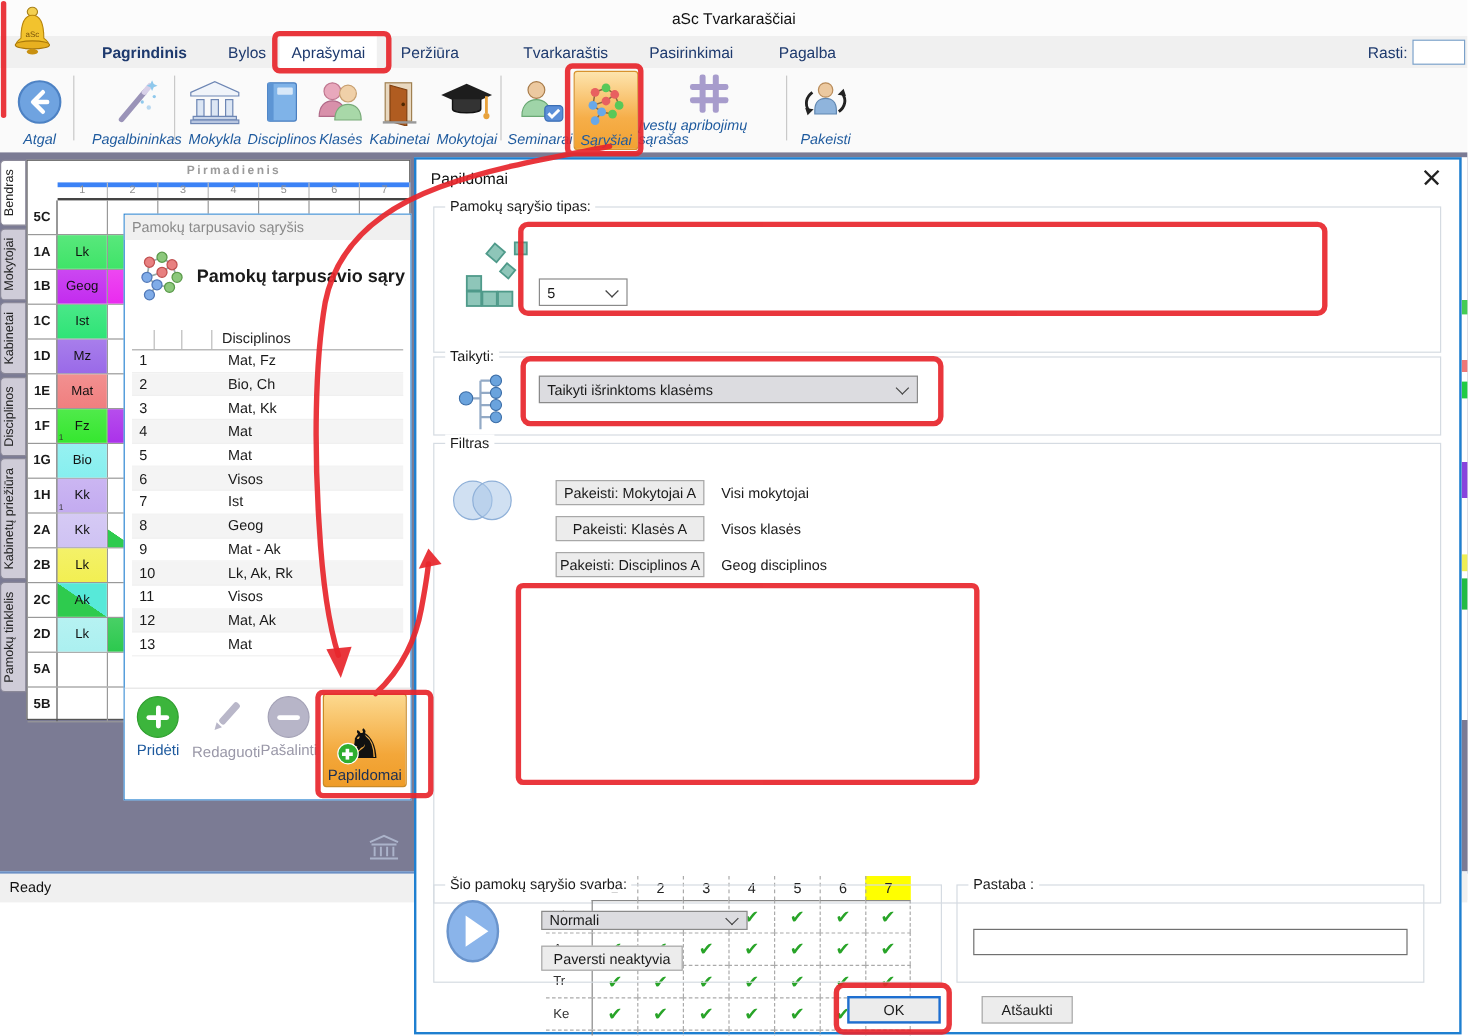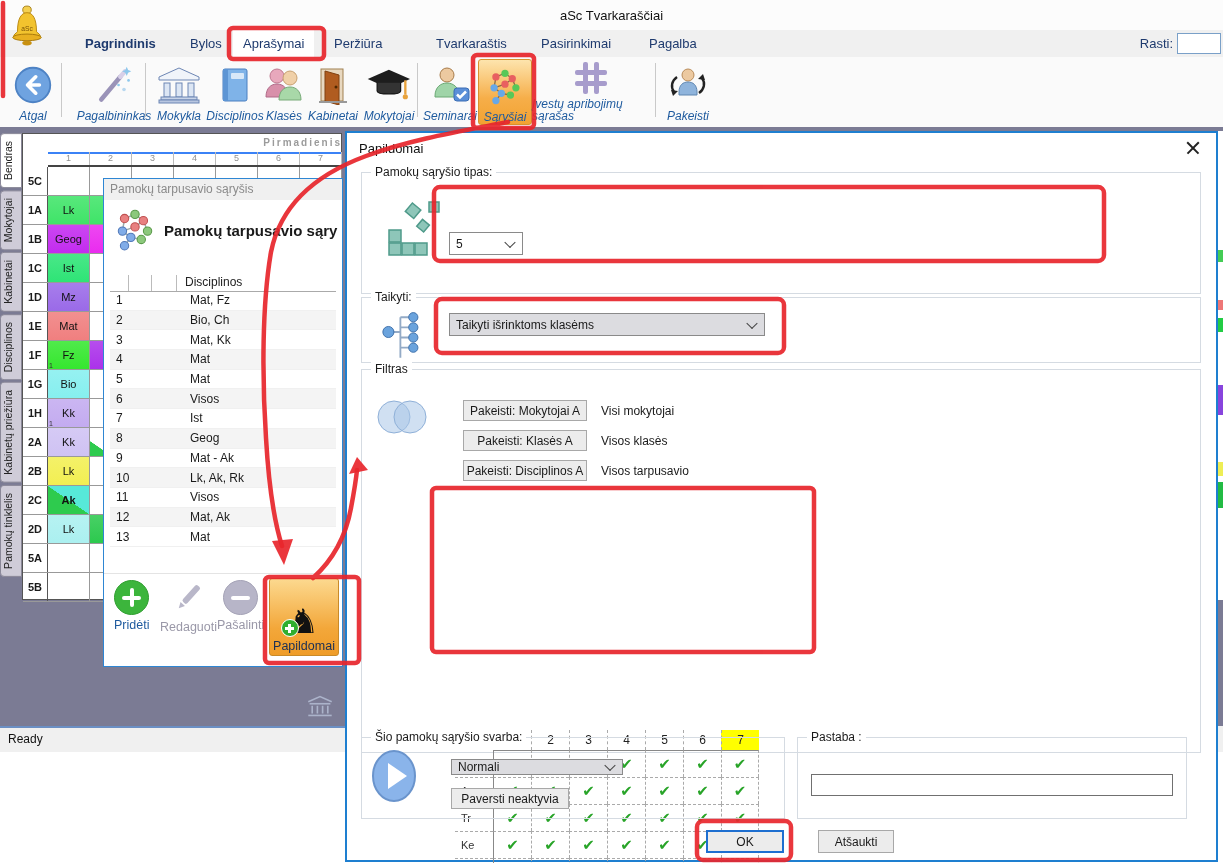--- a/index.html
+++ b/index.html
@@ -28,22 +28,22 @@
   .statusbar{position:absolute;left:0;top:726px;width:1223px;height:24px;background:#f0f0f0;border-top:2px solid #6b8fc4;}
   .status-text{position:absolute;left:8px;top:4px;font-size:12px;color:#111;}
   .corner-building{position:absolute;left:304px;top:694px;opacity:.85;}
   
   .side-tabs{position:absolute;left:0;top:133px;width:22px;display:flex;flex-direction:column;gap:2px;z-index:2;}
   .side-tab{writing-mode:vertical-rl;transform:rotate(180deg);background:#cfccd8;border:1px solid #8a8898;
             font-size:10.5px;color:#222;padding:7px 1px;border-radius:0 4px 4px 0;text-align:center;}
   .side-tab.active{background:#fff;}
   
   .tt{position:absolute;left:22px;top:133px;width:320px;height:467px;background:#fff;border:1px solid #555;box-sizing:border-box;z-index:1;}
-  .tt-h1{position:absolute;left:25px;top:0;width:294px;height:18px;border-bottom:2px solid #3b82f6;
-         color:#9b9b9b;font-weight:bold;font-size:10px;letter-spacing:2px;text-align:right;line-height:18px;overflow:hidden;}
+  .tt-h1{position:absolute;left:25px;top:0;width:294px;height:18px;border-bottom:4px solid #3b82f6;
+         color:#9b9b9b;font-weight:bold;font-size:10px;letter-spacing:2px;text-align:center;line-height:18px;overflow:hidden;}
   .tt-h2{position:absolute;left:25px;top:18px;height:13px;border-bottom:2px solid #444;}
   .tt-h2 span{position:absolute;top:0;width:42px;text-align:center;font-size:9px;color:#909090;line-height:13px;border-right:1px solid #bbb;box-sizing:border-box;}
   .tt-rows{position:absolute;left:0;top:33px;width:318px;}
   .tt-row{position:relative;height:29px;border-bottom:1px solid #999;box-sizing:border-box;}
   .tt-class{position:absolute;left:0;top:0;width:25px;height:28px;border-right:1px solid #555;box-sizing:border-box;
             font-weight:bold;font-size:11px;text-align:center;line-height:28px;}
   .tt-cell{position:absolute;top:0;height:28px;width:42px;border-right:1px solid #999;box-sizing:border-box;}
   .lesson{position:absolute;inset:0;display:flex;align-items:center;justify-content:center;font-size:11px;color:#111;}
   .tt-mark{position:absolute;left:1px;bottom:0px;font-size:7px;color:#333;}
   
@@ -453,21 +453,21 @@
         <div class="tt-cell" style="left: 67px;"></div>
         <div class="tt-cell" style="left: 109px;"></div>
         <div class="tt-cell" style="left: 151px;"></div>
         <div class="tt-cell" style="left: 193px;"></div>
         <div class="tt-cell" style="left: 235px;"></div>
         <div class="tt-cell" style="left: 277px;"></div>
       </div>
       <div class="tt-row">
         <div class="tt-class">2C</div>
         <div class="tt-cell" style="left: 25px;">
-          <div class="lesson" style="background: linear-gradient(to right top, rgb(46, 203, 78) 49.5%, rgb(87, 233, 217) 50%); font-weight: bold;">Ak</div>
+          <div class="lesson" style="background: linear-gradient(to right top, rgb(46, 203, 78) 49.5%, rgb(87, 233, 217) 50%);">Ak</div>
         </div>
         <div class="tt-cell" style="left: 67px;"></div>
         <div class="tt-cell" style="left: 109px;"></div>
         <div class="tt-cell" style="left: 151px;"></div>
         <div class="tt-cell" style="left: 193px;"></div>
         <div class="tt-cell" style="left: 235px;"></div>
         <div class="tt-cell" style="left: 277px;"></div>
       </div>
       <div class="tt-row">
         <div class="tt-class">2D</div>
@@ -678,21 +678,21 @@
     <span style="position:absolute;left:11px;top:27px"><svg viewBox="0 0 58 40" width="58" height="40">
       <circle cx="21" cy="20" r="16" fill="#a9c6e8" fill-opacity="0.55" stroke="#8fb0d8"></circle>
       <circle cx="37" cy="20" r="16" fill="#a9c6e8" fill-opacity="0.55" stroke="#8fb0d8"></circle>
         </svg></span>
     <div id="filterrows">
         <div class="btn filter-btn" style="top: 30px;">Pakeisti: Mokytojai A</div>
         <span class="filter-lbl" style="top: 34px;">Visi mokytojai</span>
         <div class="btn filter-btn" style="top: 60px;">Pakeisti: Klasės A</div>
         <span class="filter-lbl" style="top: 64px;">Visos klasės</span>
         <div class="btn filter-btn" style="top: 90px;">Pakeisti: Disciplinos A</div>
-        <span class="filter-lbl" style="top: 94px;">Visos tarpusavio</span>
+        <span class="filter-lbl" style="top: 94px;">Geog disciplinos</span>
       </div>
     <div class="pgrid" id="pgrid">
         <div class="pg-row pg-head">
           <div class="pg-cell pg-label"></div>
           <div class="pg-cell">1</div>
           <div class="pg-cell" style="border-left: 1px dashed rgb(170, 170, 170);">2</div>
           <div class="pg-cell" style="border-left: 1px dashed rgb(170, 170, 170);">3</div>
           <div class="pg-cell" style="border-left: 1px dashed rgb(170, 170, 170);">4</div>
           <div class="pg-cell" style="border-left: 1px dashed rgb(170, 170, 170);">5</div>
           <div class="pg-cell" style="border-left: 1px dashed rgb(170, 170, 170);">6</div>

